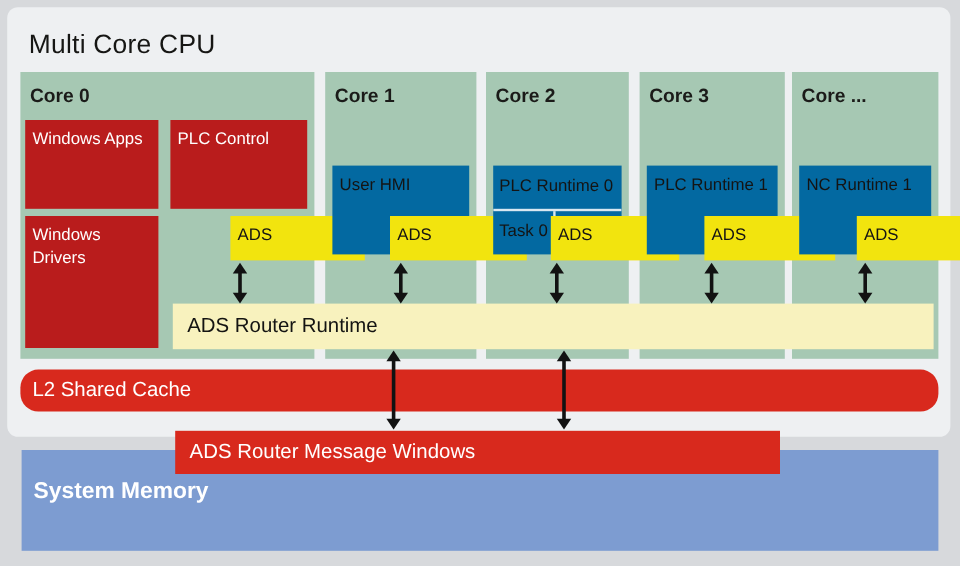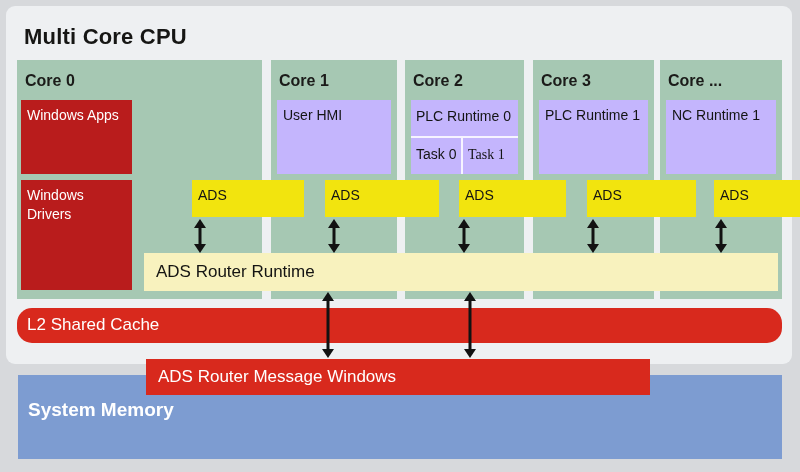--- a/index.html
+++ b/index.html
@@ -10,39 +10,39 @@
     -webkit-font-smoothing:antialiased;
   }
   .abs { position:absolute; box-sizing:border-box; }
 
   .container {
     left:6px; top:6px; width:786px; height:358px;
     background:#eef0f2; border-radius:9px;
   }
   .title {
     left:24px; top:24px;
-    font-size:22px; font-weight:700; color:#161614; letter-spacing:.2px;
+    font-size:22px; font-weight:400; color:#161614; letter-spacing:.2px;
   }
 
   
   .core { top:60px; height:239px; background:#a6c8b3; }
   .core-0 { left:17px;  width:245px; }
   .core-1 { left:271px; width:126px; }
   .core-2 { left:405px; width:119px; }
   .core-3 { left:533px; width:121px; }
   .core-4 { left:660px; width:122px; }
   .core-header {
     position:absolute; left:8px; top:12px;
     font-size:16px; font-weight:700; color:#1b1b19; white-space:nowrap;
   }
 
   
   .box { font-size:14px; line-height:19px; padding:6px 6px; color:#141414; overflow:hidden; }
   .blue   { background:#b91c1c; color:#ffffff; }
-  .orange { background:#c4b5fd; }
+  .orange { background:#0369a1;margin-top:38px; }
   .yellow { background:#f2e40e;margin-left:48px; }
 
   #windows-apps    { left:21px;  top:100px; width:111px; height:74px; }
   #plc-control     { left:142px; top:100px; width:114px; height:74px; }
   #windows-drivers { left:21px;  top:180px; width:111px; height:110px; }
   #ads-core-0      { left:144px; top:180px; width:112px; height:37px; }
 
   #user-hmi        { left:277px; top:100px; width:114px; height:74px; }
   #ads-core-1      { left:277px; top:180px; width:114px; height:37px; }
 
@@ -127,20 +127,21 @@
 
   <div class="abs core core-3">
     <div class="core-header">Core 3</div>
   </div>
 
   <div class="abs core core-4">
     <div class="core-header">Core ...</div>
   </div>
 
   <div id="windows-apps" class="abs box blue">Windows Apps</div>
+  <div id="plc-control" class="abs box blue">PLC Control</div>
   <div id="windows-drivers" class="abs box blue">Windows Drivers</div>
   <div id="ads-core-0" class="abs box yellow">ADS</div>
 
   <div id="user-hmi" class="abs box orange">User HMI</div>
   <div id="ads-core-1" class="abs box yellow">ADS</div>
 
   <div id="core2-app" class="abs box orange">
     <span id="plc-runtime-0-label">PLC Runtime 0</span>
     <span class="task-divider-h"></span>
     <span class="task-divider-v"></span>

